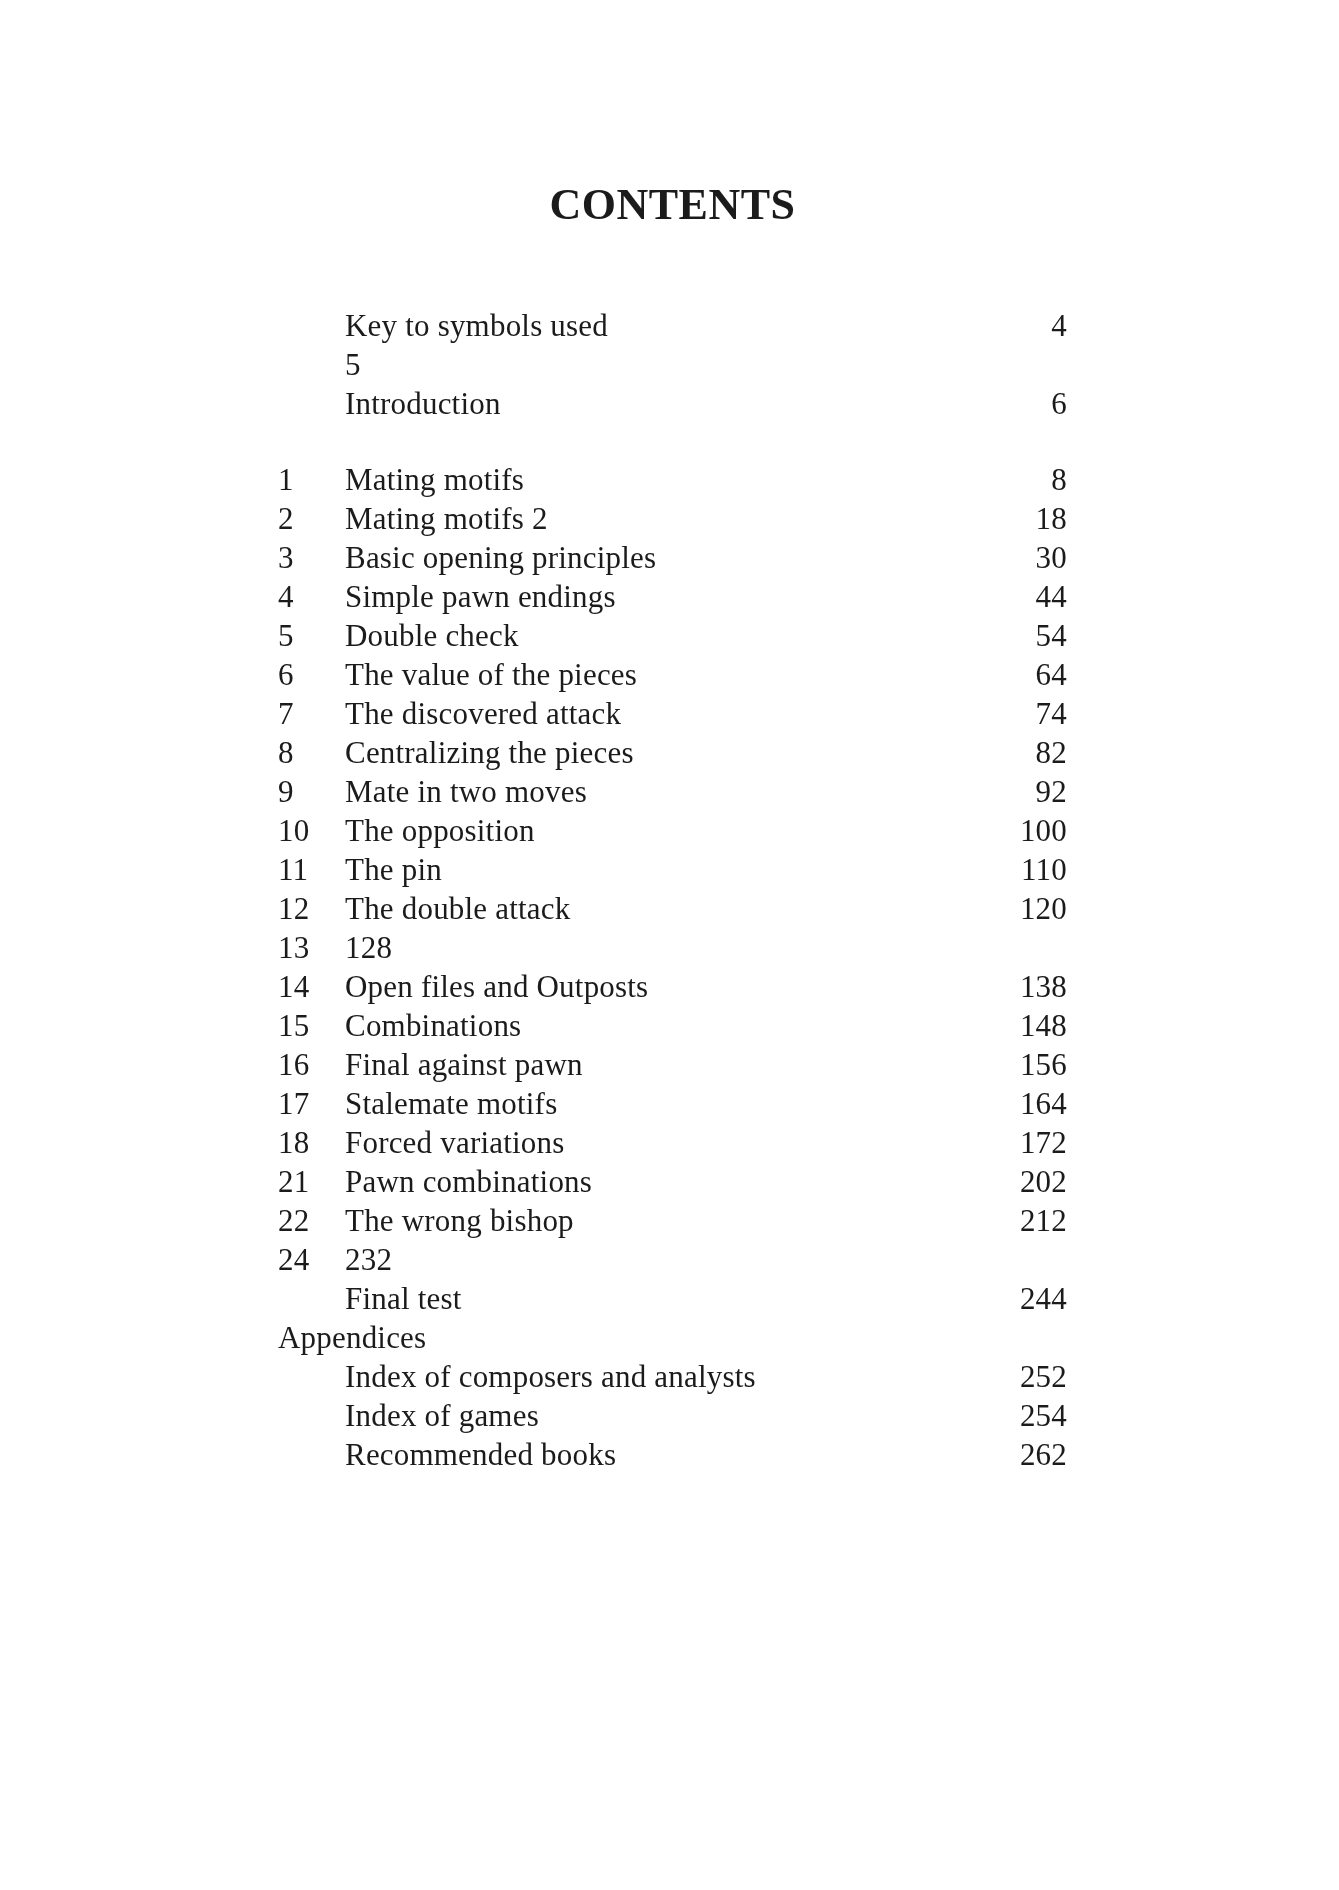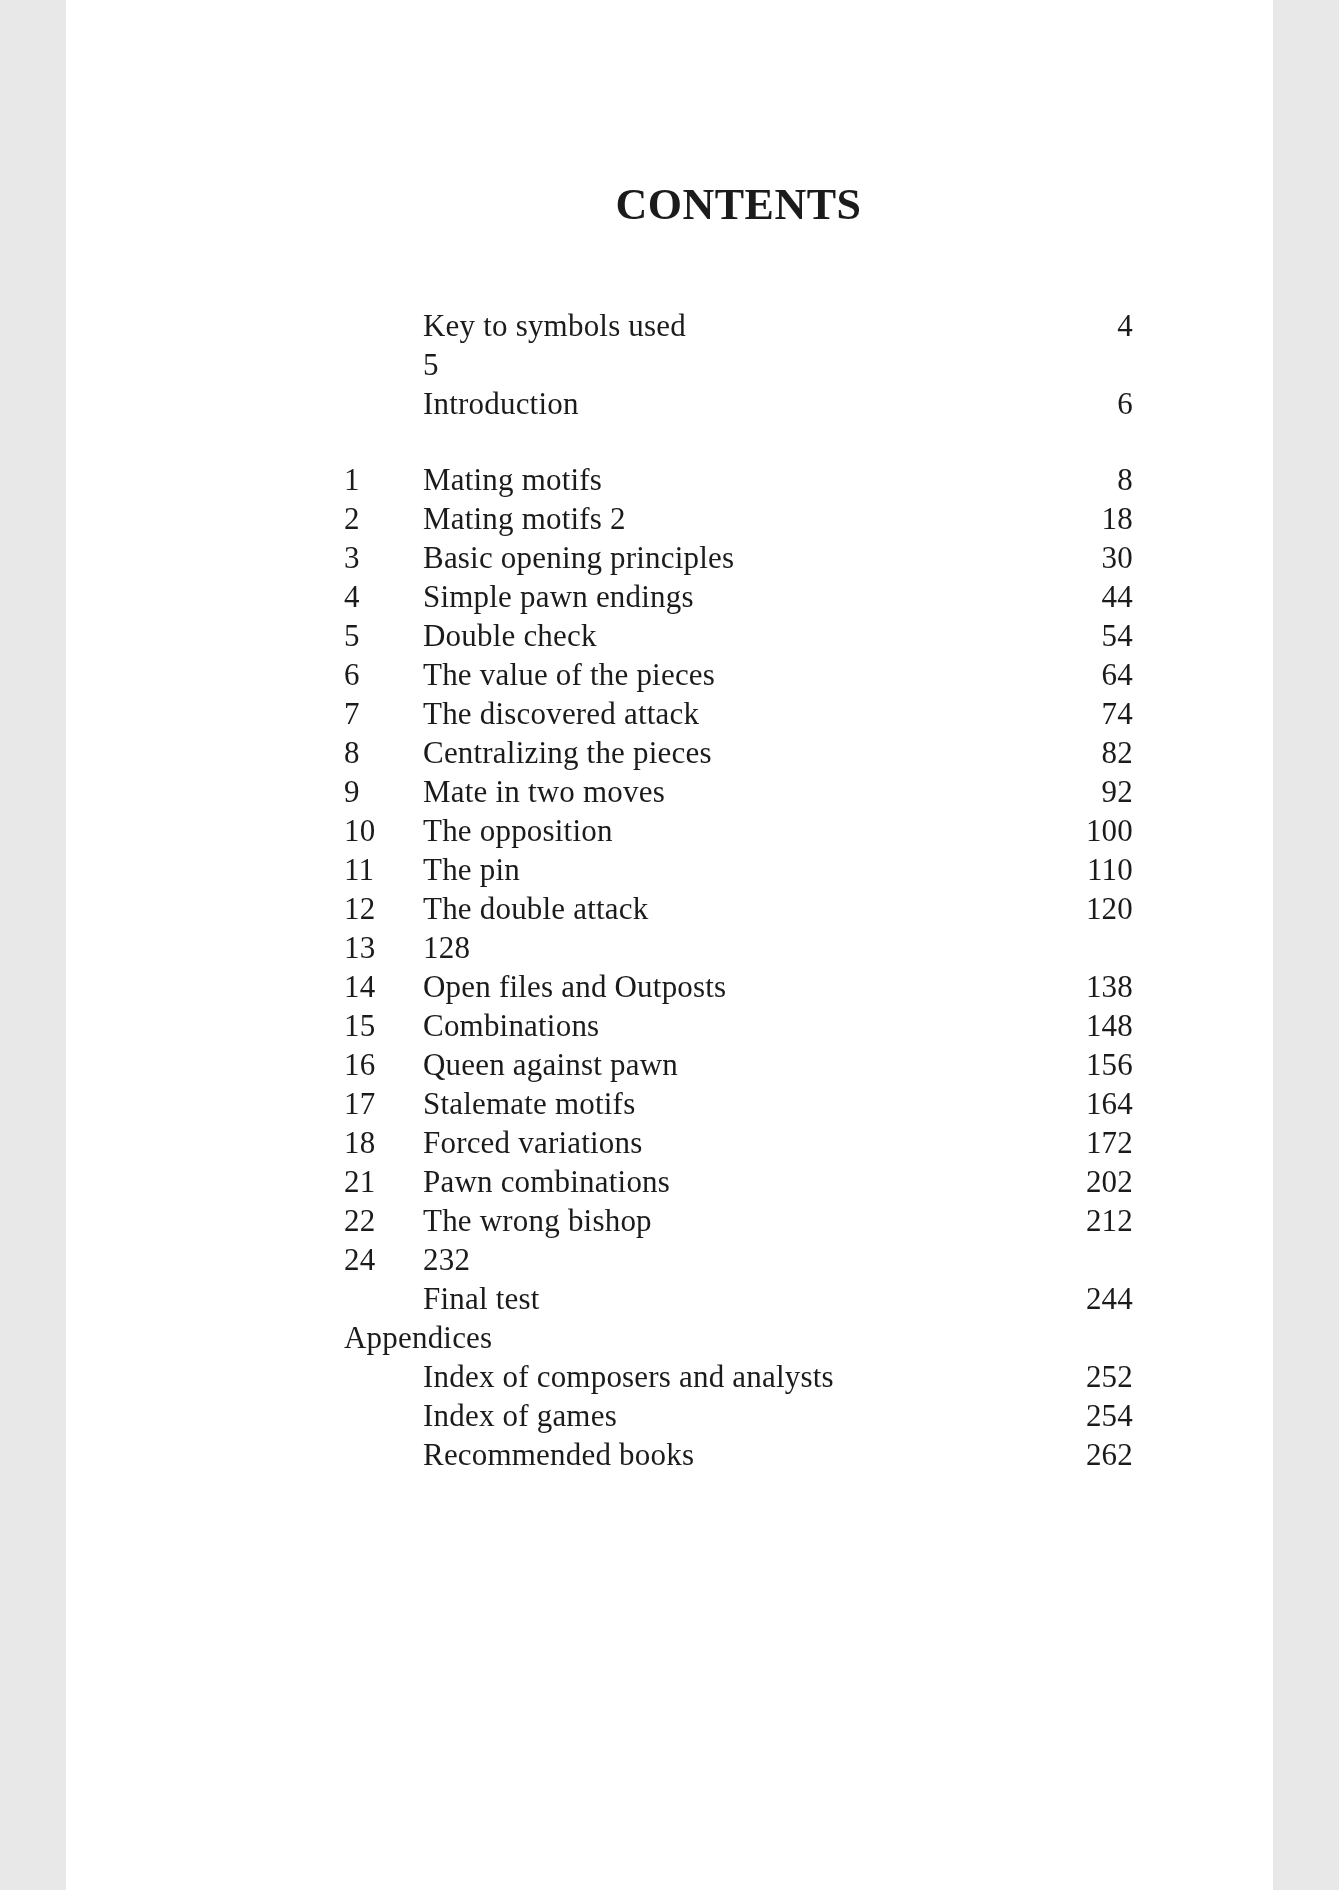--- a/index.html
+++ b/index.html
@@ -1,18 +1,18 @@
 <!DOCTYPE html>
 <html><head>
 <meta charset="utf-8">
 <style>
   html, body { margin: 0; padding: 0; background: #e8e8e8; }
   .page {
     position: relative;
-    width: 1207px;
+    width: 1339px;
     height: 1890px;
     background: #ffffff;
     font-family: "Liberation Serif", "DejaVu Serif", serif;
     color: #1b1b1b;
     overflow: hidden;
     margin: 0 auto;
   }
   .doc-title {
     position: absolute;
     top: 181px;
@@ -30,21 +30,20 @@
     position: absolute;
     left: 278px;
     top: 306px;
     width: 789px;
   }
   .row {
     display: flex;
     font-size: 31px;
     line-height: 39px;
     letter-spacing: 0.2px;
-    gap: 12px;
   }
   .num {
     flex: 0 0 67px;
     width: 67px;
   }
   .title-cell { flex: 1 1 auto; }
   .page-cell {
     flex: 0 0 auto;
     text-align: right;
     white-space: nowrap;
@@ -167,21 +166,21 @@
   </div>
 
   <div class="row">
     <span class="num">15</span>
     <span class="title-cell">Combinations</span>
     <span class="page-cell">148</span>
   </div>
 
   <div class="row">
     <span class="num">16</span>
-    <span class="title-cell">Queen against pawn</span>
+    <span class="title-cell">Final against pawn</span>
     <span class="page-cell">156</span>
   </div>
 
   <div class="row">
     <span class="num">17</span>
     <span class="title-cell">Stalemate motifs</span>
     <span class="page-cell">164</span>
   </div>
 
   <div class="row">

